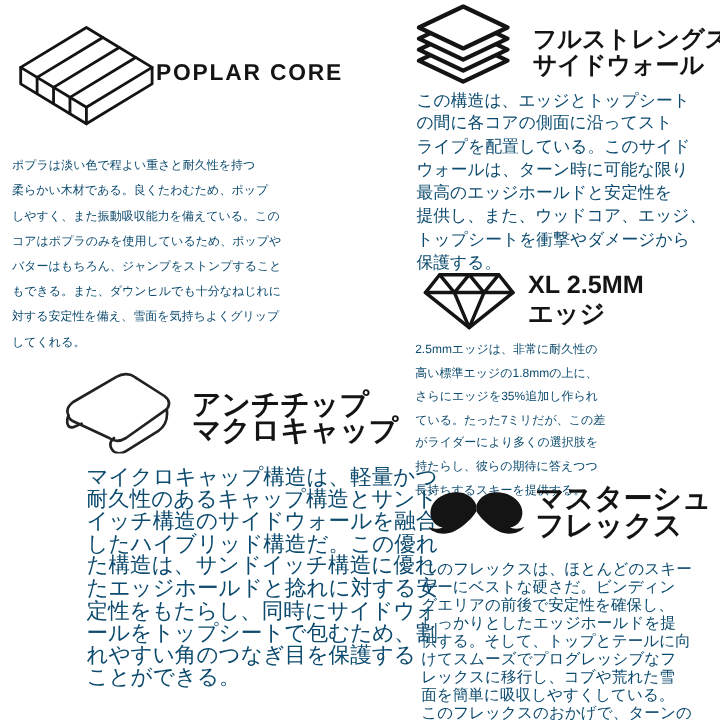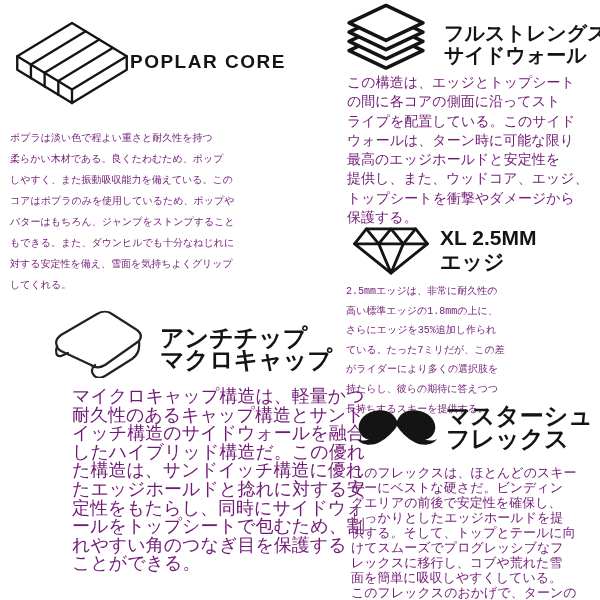--- a/index.html
+++ b/index.html
@@ -3,21 +3,21 @@
 <meta charset="utf-8">
 <style>
   html,body{margin:0;padding:0;background:#fff;}
   #canvas{
     position:relative;width:600px;height:600px;background:#ffffff;
     font-family:"Liberation Sans","DejaVu Sans",sans-serif;
     overflow:hidden;
   }
   .abs{position:absolute;}
   .title{font-weight:700;color:#141414;white-space:pre;}
-  .body{color:#701a75;white-space:pre;font-family:Liberation Mono, monospace;}
+  .body{color:#0c4a6e;white-space:pre;}
 
   
   .poplar-icon{left:13px;top:20px;}
   .poplar-title{left:130px;top:51px;font-size:19px;letter-spacing:1.5px;}
   .poplar-body{left:10px;top:128px;font-size:10px;line-height:21px;}
 
   
   .sidewall-icon{left:347px;top:3px;}
   .sidewall-title{left:444px;top:22px;font-size:20px;line-height:22px;}
   .sidewall-body{left:347px;top:74px;font-size:14px;line-height:19.3px;}

